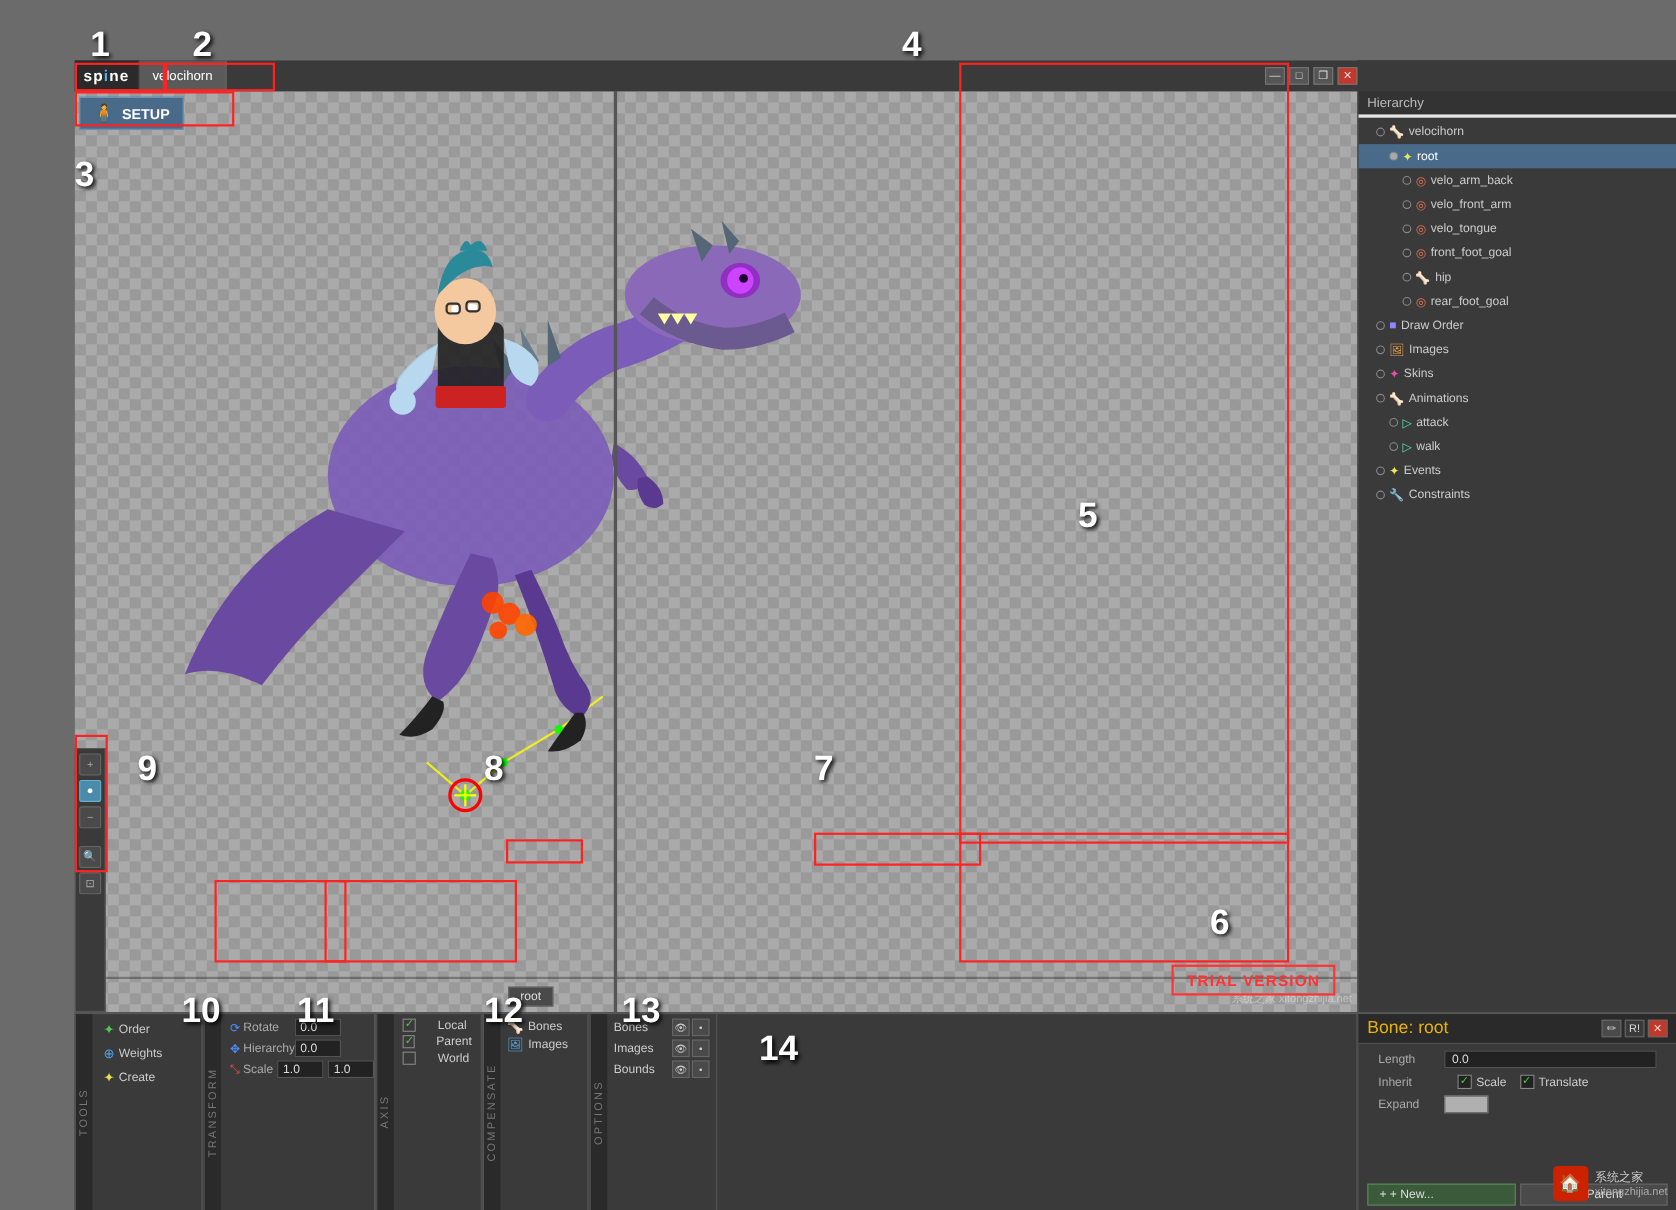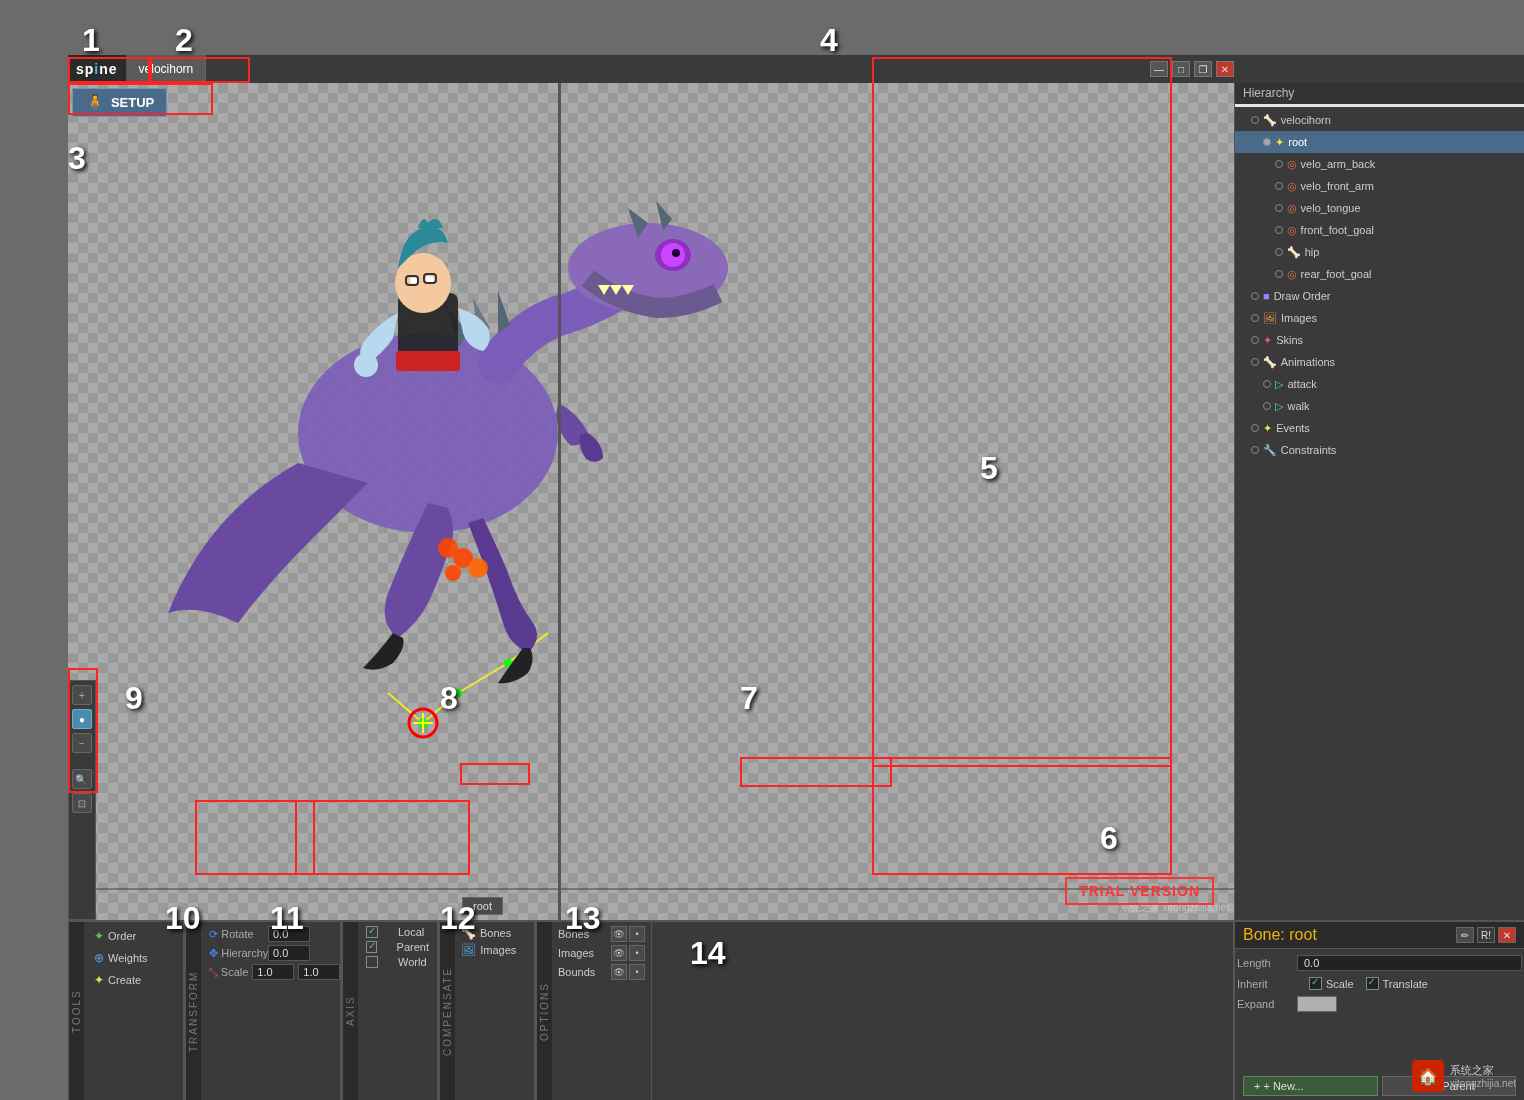--- a/index.html
+++ b/index.html
@@ -448,21 +448,21 @@
       background: #4a4a4a;
       border: 1px solid #666;
       cursor: pointer;
       font-size: 10px;
       color: #ddd;
       display: flex;
       align-items: center;
       justify-content: center;
     }
     #bone-props-body {
-      padding: 6px 2px;
+      padding: 6px 18px;
     }
     .prop-row {
       display: flex;
       align-items: center;
       margin-bottom: 6px;
     }
     .prop-label {
       width: 60px;
       font-size: 11px;
       color: #aaa;

